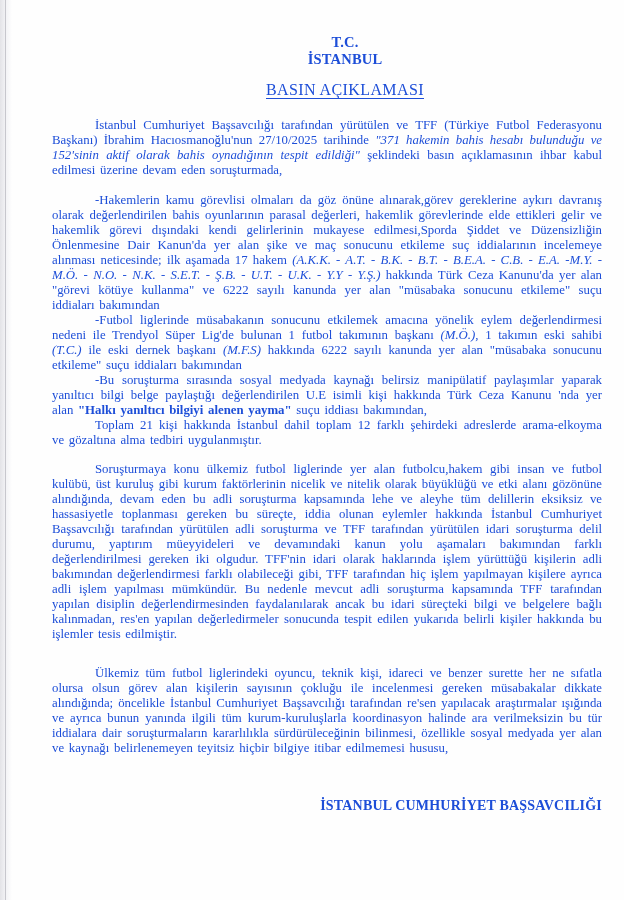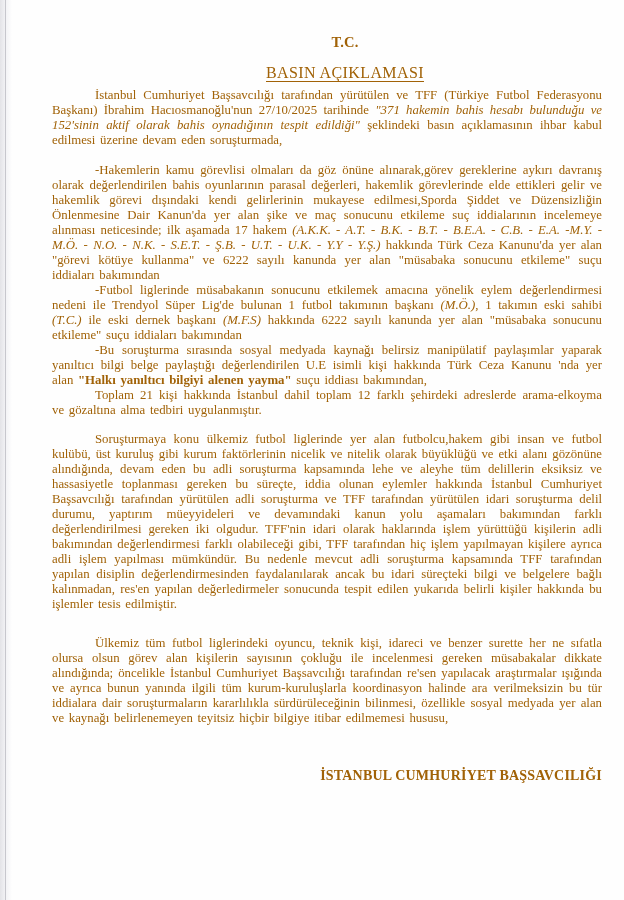--- a/index.html
+++ b/index.html
@@ -6,21 +6,21 @@
     margin: 0;
     padding: 0;
     background: #ffffff;
   }
   .page {
     position: relative;
     width: 624px;
     height: 900px;
     background: #fefefe;
     font-family: "Liberation Serif", serif;
-    color: #a16207;
+    color: #1d4ed8;
     overflow: hidden;
   }
   .page-edge {
     position: absolute;
     left: 0; top: 0;
     width: 12px; height: 100%;
     background: linear-gradient(90deg, #e3e3e7 0%, #f2f2f5 45%, #fefefe 100%);
   }
   .page-edge::after {
     content: "";
@@ -56,21 +56,21 @@
   }
   .para {
     margin: 0;
     text-align: justify;
     font-size: 12.8px;
     line-height: 15px;
     text-indent: 43px;
     word-spacing: 1.5px;
   }
   .para.first {
-    margin-top: 6px;
+    margin-top: 19px;
     margin-bottom: 15px;
   }
   .para.gap-top {
     margin-top: 14px;
   }
   .para.gap-top-lg {
     margin-top: 24px;
   }
   .it { font-style: italic; }
   .bd { font-weight: bold; font-style: normal; }
@@ -88,20 +88,21 @@
 </head>
 <body>
 
 <div class="page">
   <div class="page-edge"></div>
 
   <div class="content">
 
     <header class="doc-header">
       <div>T.C.</div>
+      <div>İSTANBUL</div>
     </header>
 
     <div class="subject">BASIN AÇIKLAMASI</div>
 
     <p class="para first"><span>İstanbul Cumhuriyet Başsavcılığı tarafından yürütülen ve TFF (Türkiye Futbol Federasyonu Başkanı) İbrahim Hacıosmanoğlu'nun 27/10/2025 tarihinde </span><span class="it">"371 hakemin bahis hesabı bulunduğu ve 152'sinin aktif olarak bahis oynadığının tespit edildiği"</span><span> şeklindeki basın açıklamasının ihbar kabul edilmesi üzerine devam eden soruşturmada,</span></p>
 
     <p class="para"><span>-Hakemlerin kamu görevlisi olmaları da göz önüne alınarak,görev gereklerine aykırı davranış olarak değerlendirilen bahis oyunlarının parasal değerleri, hakemlik görevlerinde elde ettikleri gelir ve hakemlik görevi dışındaki kendi gelirlerinin mukayese edilmesi,Sporda Şiddet ve Düzensizliğin Önlenmesine Dair Kanun'da yer alan şike ve maç sonucunu etkileme suç iddialarının incelemeye alınması neticesinde; ilk aşamada 17 hakem </span><span class="it">(A.K.K. - A.T. - B.K. - B.T. - B.E.A. - C.B. - E.A. -M.Y. - M.Ö. - N.O. - N.K. - S.E.T. - Ş.B. - U.T. - U.K. - Y.Y - Y.Ş.)</span><span> hakkında Türk Ceza Kanunu'da yer alan "görevi kötüye kullanma" ve 6222 sayılı kanunda yer alan "müsabaka sonucunu etkileme" suçu iddiaları bakımından</span></p>
 
     <p class="para"><span>-Futbol liglerinde müsabakanın sonucunu etkilemek amacına yönelik eylem değerlendirmesi nedeni ile Trendyol Süper Lig'de bulunan 1 futbol takımının başkanı </span><span class="it">(M.Ö.)</span><span>, 1 takımın eski sahibi </span><span class="it">(T.C.)</span><span> ile eski dernek başkanı </span><span class="it">(M.F.S)</span><span> hakkında 6222 sayılı kanunda yer alan "müsabaka sonucunu etkileme" suçu iddiaları bakımından</span></p>
 

